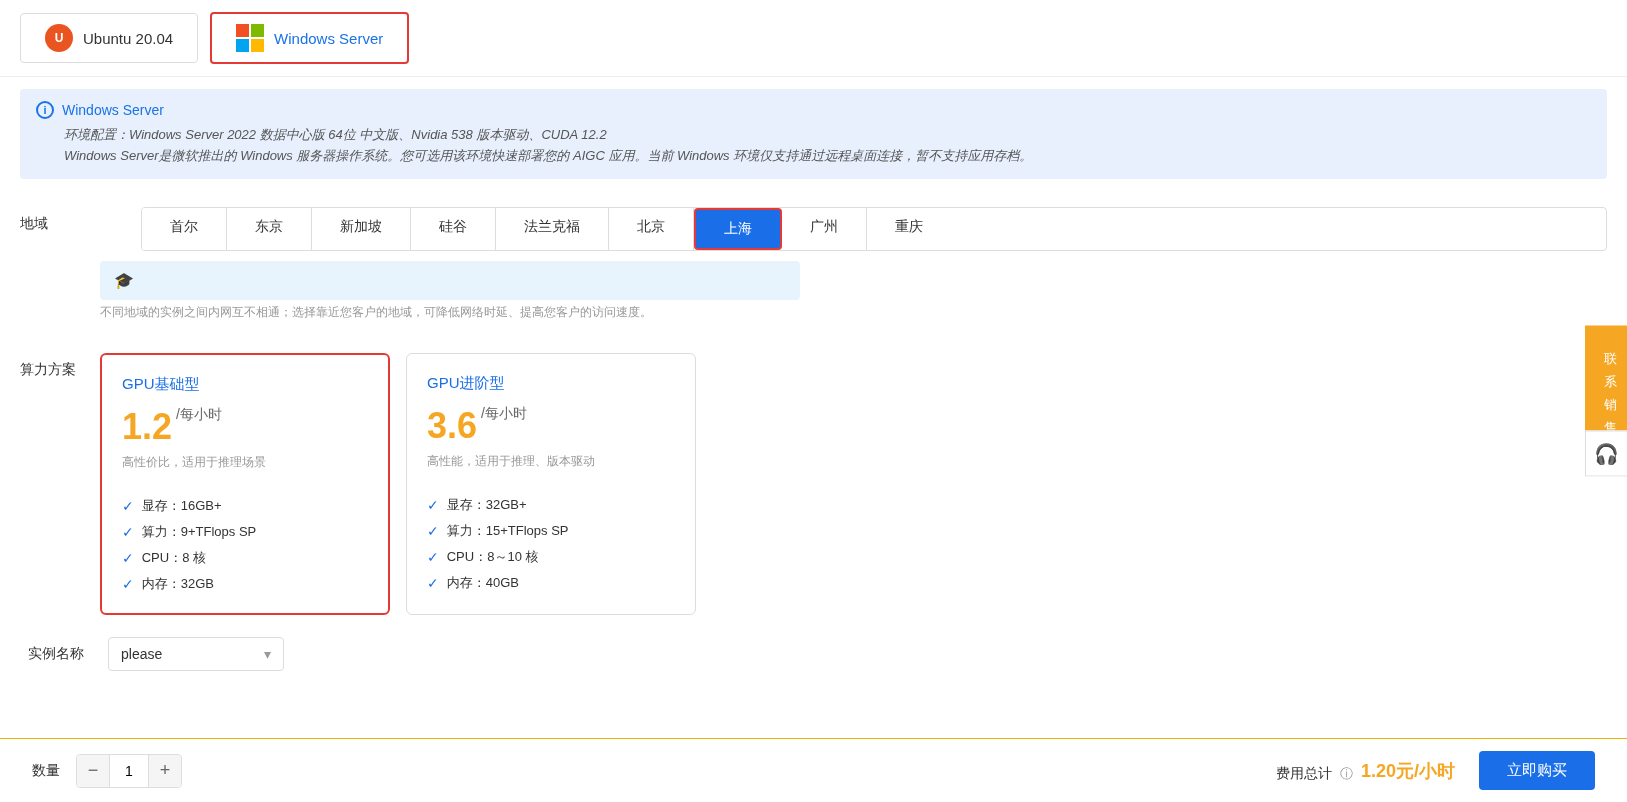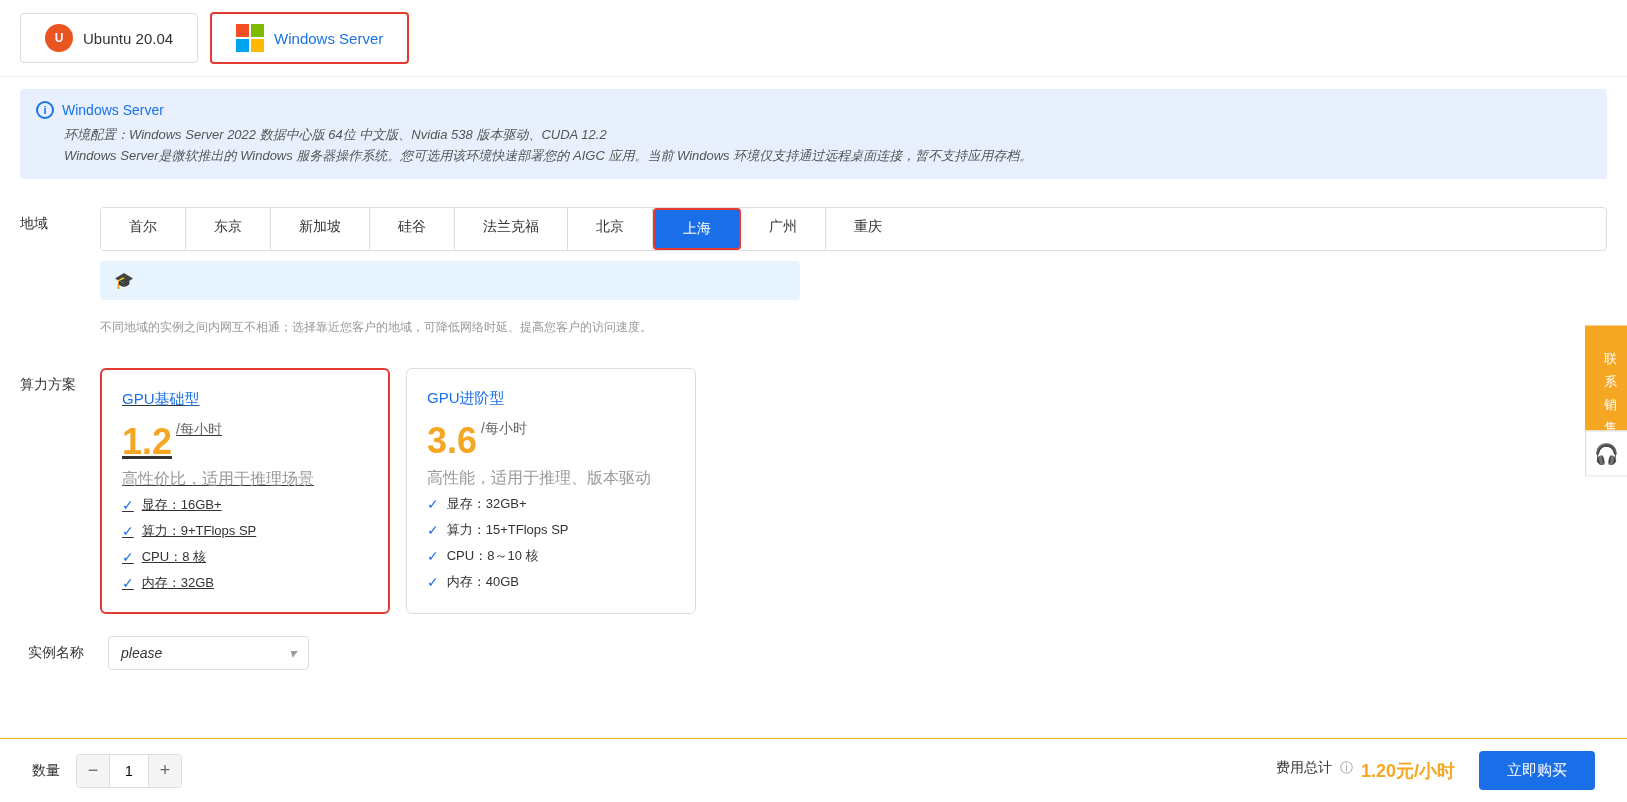--- a/index.html
+++ b/index.html
@@ -136,20 +136,21 @@
     }
 
     
     .region-tabs {
       display: flex;
       flex-wrap: wrap;
       gap: 0;
       border: 1px solid #ddd;
       border-radius: 4px;
       overflow: hidden;
+      margin-left: 41px;
     }
 
     .region-tab {
       padding: 10px 28px;
       border-right: 1px solid #ddd;
       cursor: pointer;
       font-size: 14px;
       color: #333;
       background: #fff;
       min-width: 80px;
@@ -181,21 +182,21 @@
       font-size: 16px;
       flex-shrink: 0;
     }
 
     .region-hint-text {
       color: #2196f3;
       font-size: 13px;
     }
 
     .region-note {
-      margin-top: 19px;
+      margin-top: 4px;
       color: #999;
       font-size: 12px;
     }
 
     
     .gpu-plans {
       display: flex;
       gap: 16px;
       flex-wrap: wrap;
     }
@@ -204,21 +205,20 @@
       border: 1px solid #ddd;
       border-radius: 6px;
       padding: 20px;
       width: 290px;
       background: #fff;
       cursor: pointer;
     }
 
     .gpu-plan-card.selected {
       border: 2px solid #e53935;
-      text-decoration: underline;
     }
 
     .plan-type {
       color: #1a6fe8;
       font-size: 15px;
       font-weight: 500;
       margin-bottom: 12px;
     }
 
     .plan-price {
@@ -234,22 +234,22 @@
       font-weight: bold;
     }
 
     .plan-price-unit {
       color: #666;
       font-size: 14px;
     }
 
     .plan-desc {
       color: #999;
-      font-size: 16px;
-      margin-bottom: 6px;
+      font-size: 12px;
+      margin-bottom: 26px;
     }
 
     .plan-specs {
       list-style: none;
       display: flex;
       flex-direction: column;
       gap: 8px;
     }
 
     .plan-spec-item {
@@ -265,28 +265,27 @@
       font-size: 14px;
       flex-shrink: 0;
     }
 
     .instance-name-input {
       border: 1px solid #ddd;
       border-radius: 4px;
       padding: 8px 12px;
       font-size: 14px;
       color: #333;
-      width: 201px;
+      width: 176px;
       outline: none;
       display: flex;
       align-items: center;
       justify-content: space-between;
       cursor: pointer;
       background: #fff;
-      font-style: italic;
     }
 
     .instance-name-input .arrow {
       color: #999;
     }
 
     
     .bottom-bar {
       position: fixed;
       bottom: 0;
@@ -336,21 +335,21 @@
       border-right: 1px solid #ddd;
       text-align: center;
       font-size: 14px;
       outline: none;
     }
 
     .bottom-spacer { flex: 1; }
 
     .fee-summary {
       display: flex;
-      align-items: flex-start;
+      align-items: flex-end;
       gap: 8px;
       margin-right: 24px;
       font-size: 14px;
       color: #333;
     }
 
     .fee-amount {
       color: #f5a623;
       font-size: 18px;
       font-weight: bold;

